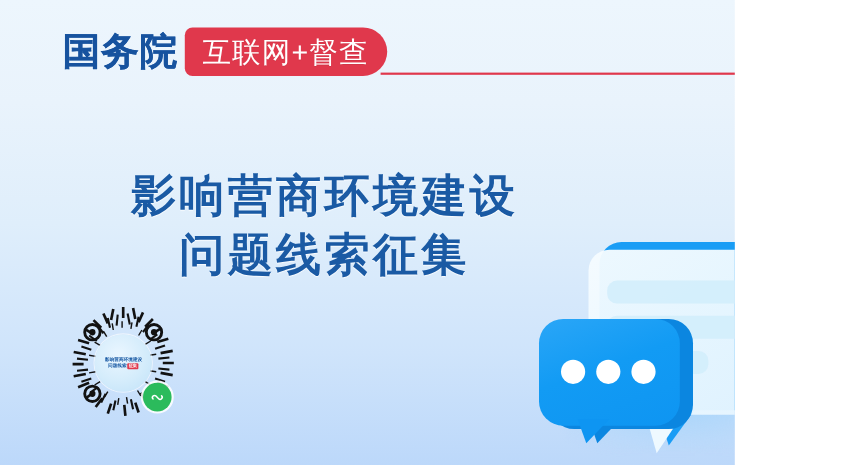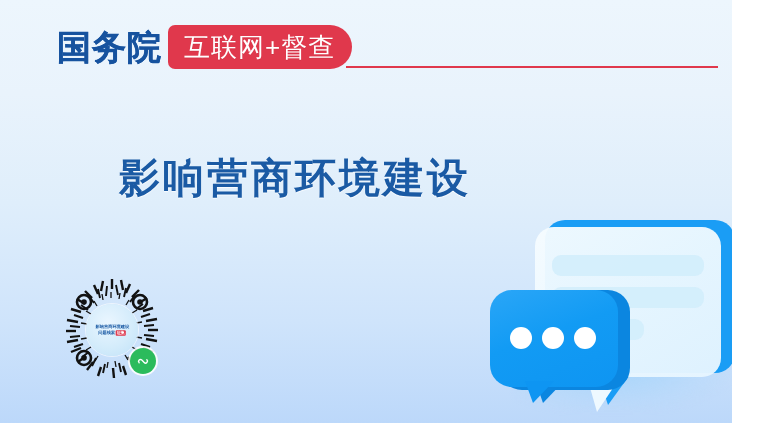--- a/index.html
+++ b/index.html
@@ -1,21 +1,21 @@
 <!DOCTYPE html>
 <html><head>
 <meta charset="utf-8">
 <style>
   html,body{margin:0;padding:0;}
   body{
     width:777px;height:423px;overflow:hidden;
     font-family:"Liberation Sans","DejaVu Sans",sans-serif;
   }
   .banner{
-    position:relative;width:732px;height:423px;overflow:hidden;
+    position:relative;width:668px;height:423px;overflow:hidden;
     background:linear-gradient(180deg,#edf6fd 0%,#e9f3fc 22%,#dfeefb 48%,#cfe4fb 76%,#bcd8fa 100%);
   }
   
   .header{position:absolute;left:0;top:0;width:777px;height:88px;}
   .gov-logo{
     position:absolute;left:57px;top:26px;
     font-size:34px;line-height:42px;font-weight:bold;
     letter-spacing:1px;color:#17539f;white-space:nowrap;
     -webkit-text-stroke:0.4px #17539f;
   }
@@ -138,20 +138,21 @@
   <div class="header">
     <div class="gov-logo">国务院</div>
     <div class="tag-pill">
       <span>互联网+督查</span>
     </div>
     <div class="rule"></div>
   </div>
 
   <div class="title-block">
     <div class="title-line">影响营商环境建设</div>
+    <div class="title-line">问题线索征集</div>
   </div>
 
   <div class="qr">
     <svg class="qr-rays" viewBox="0 0 108 108">
       <g stroke="#121212" stroke-linecap="butt" fill="none">
         <g stroke-width="2.4">
           <line x1="54" y1="3" x2="54" y2="13"></line>
           <line x1="63" y1="4" x2="65" y2="14"></line>
           <line x1="45" y1="5" x2="43" y2="15"></line>
           <line x1="72" y1="8" x2="68" y2="17"></line>

